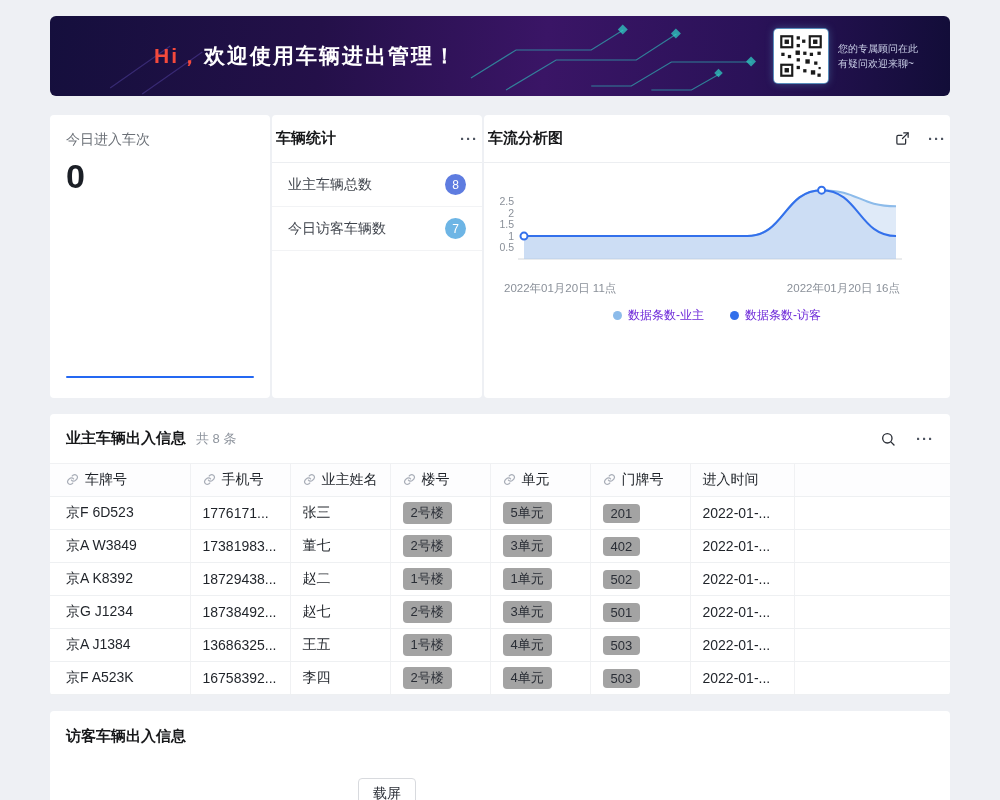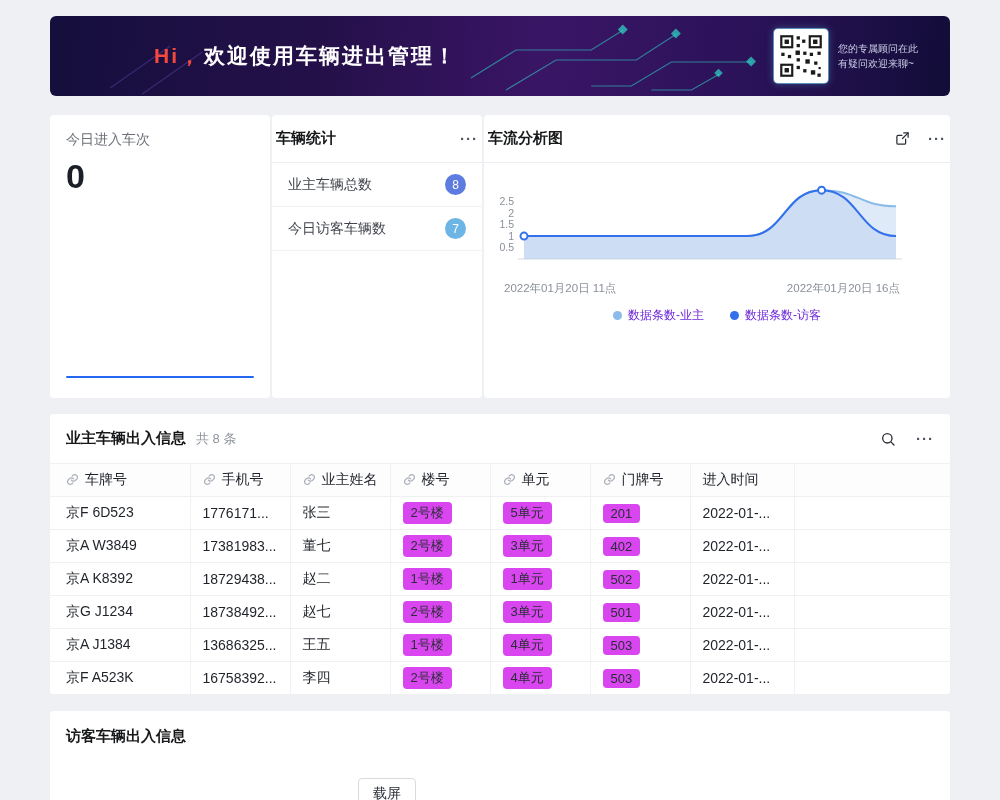--- a/index.html
+++ b/index.html
@@ -63,21 +63,21 @@
   table.data-table { width:100%; border-collapse:collapse; table-layout:fixed; font-size:14px; }
   .data-table th, .data-table td {
     height:33px; padding:0 12px; text-align:left; font-weight:normal;
     border-right:1px solid #f0f1f3; border-bottom:1px solid #eef0f2;
     white-space:nowrap; overflow:hidden;
   }
   .data-table thead th { border-top:1px solid #f0f1f3; background:#fdfdfe; color:#1f2329; }
   .data-table th:first-child, .data-table td:first-child { padding-left:16px; }
   .data-table th:last-child, .data-table td:last-child { border-right:none; }
   .field-icon { vertical-align:-2px; margin-right:6px; }
-  .pill { display:inline-block; background:#d946ef; border-radius:4px; padding:2px 8px; font-size:13px; color:#2a2e36; }
+  .pill { display:inline-block; background:#a3a3a3; border-radius:4px; padding:2px 8px; font-size:13px; color:#2a2e36; }
 
   
   .visitor-card { margin-top:16px; padding:16px; height:170px; }
   .partial-btn { display:inline-block; margin-top:32px; margin-left:292px; padding:6px 14px;
                  border:1px solid #d8dade; border-radius:4px; font-size:14px; color:#2a2e36;
                  background:#fff; cursor:pointer; }
 </style>
 </head>
 <body>
 

